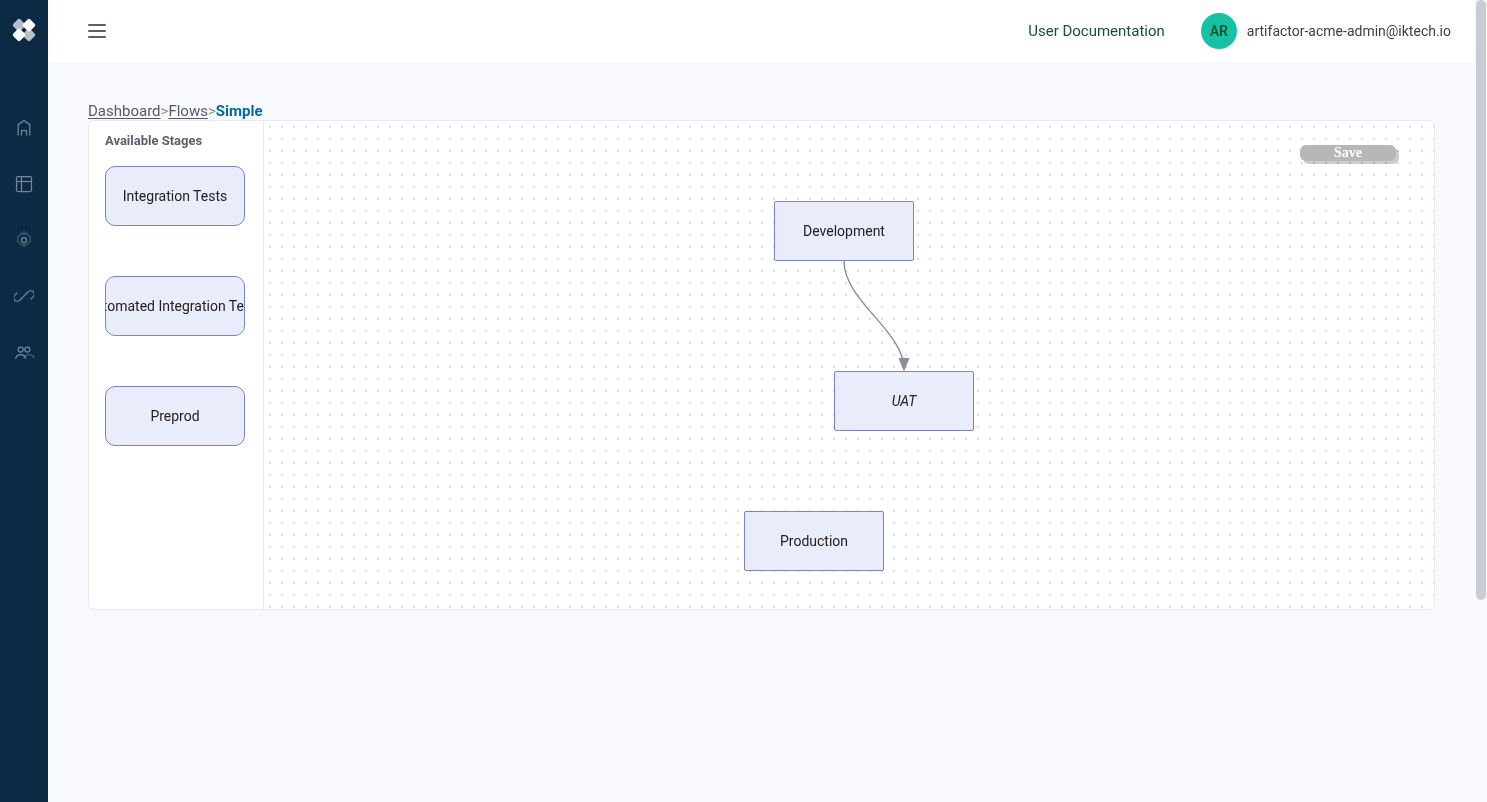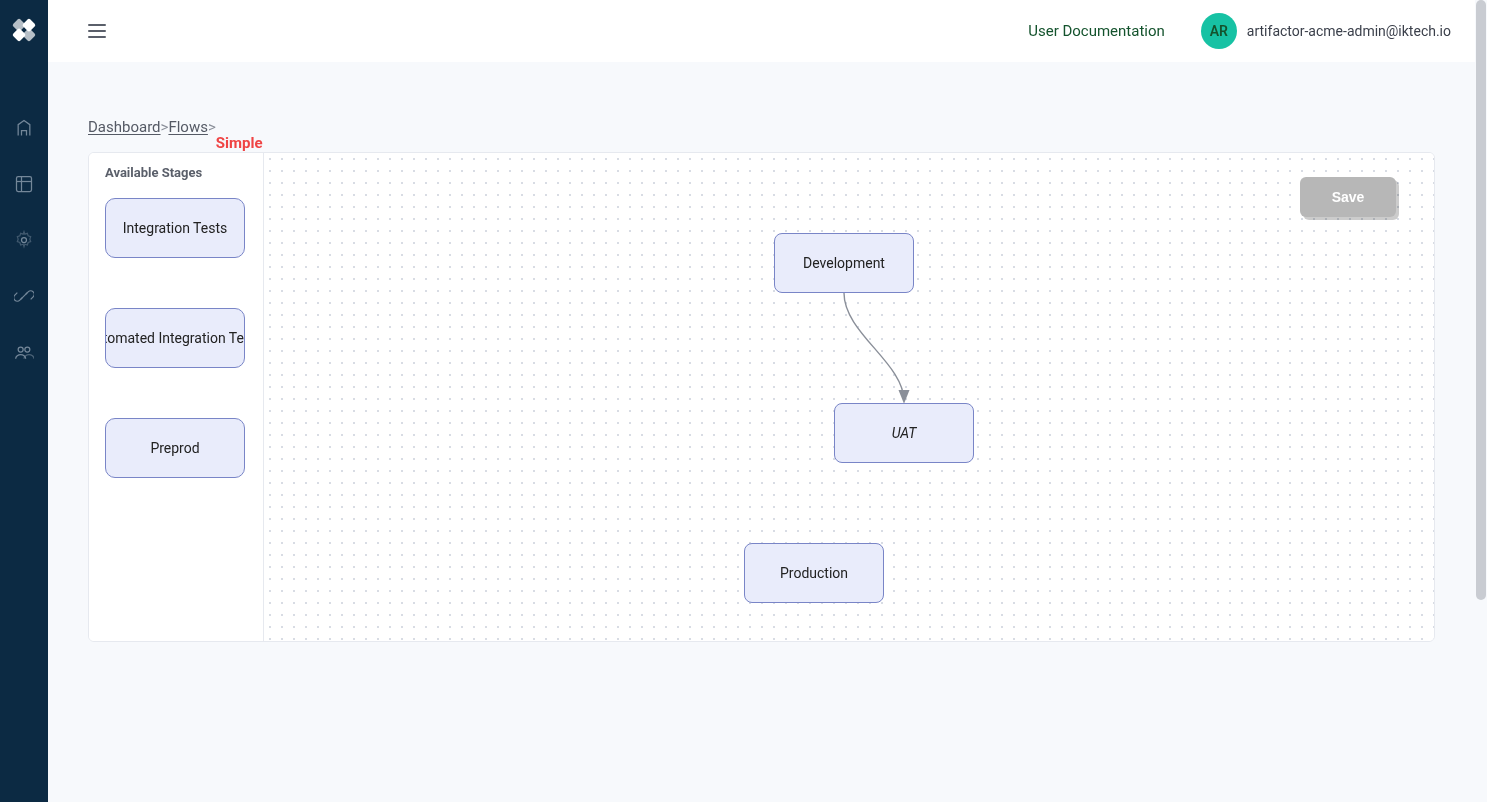--- a/index.html
+++ b/index.html
@@ -67,21 +67,21 @@
       padding: 20px 40px 40px 40px;
       overflow: hidden;
     }
     .breadcrumb {
       display:flex; align-items:center; gap:0;
       font-size:15px; color:#555a65; margin-bottom: 0px;
       padding-top: 20px;
     }
     .breadcrumb a { color:#555a65; text-decoration: underline; text-underline-offset: 2px; cursor: pointer; }
     .breadcrumb .sep { color:#8a8f99; }
-    .breadcrumb .current { font-weight:700; color:#ef4444;margin-top:32px; }
+    .breadcrumb .current { font-weight:700; color:#0369a1; }
     .page-title {
       font-size: 40px; font-weight:800; color:#4a4f59; letter-spacing: -0.5px;
       margin: 40px 0 60px 20px;
     }
     .panel {
       position: relative;
       background: #fff;
       border: 1px solid #e6e9ef;
       border-radius: 6px;
       height: 490px;
@@ -117,33 +117,34 @@
       background-color:#fff;
       background-image: radial-gradient(#d8dce4 0.8px, transparent 0.8px);
       background-size: 12px 12px;
       background-position: 0 0;
     }
     .canvas .node {
       position:absolute;
       width: 140px; height:60px;
       border:1px solid #7985c7;
       background:#e9ecfb;
-      border-radius:8px;
+      border-radius:2px;
       display:flex; align-items:center; justify-content:center;
       font-size:14px; color:#222;
       cursor: grab;
       text-align: right;
     }
     .save-btn {
       position:absolute; top: 24px; right: 38px;
-      width: 96px; height: 40px;
+      width: 96px; height: 16px;
       border: none; border-radius:6px;
       background:#b7b7b7; color:#fff; font-weight:700; font-size:14px;
       box-shadow: 3px 3px 0 rgba(0,0,0,0.2);
       cursor: pointer;
+      font-family: Liberation Serif, serif;
     }
     .edge-svg { position:absolute; inset:0; width:100%; height:100%; pointer-events:none; }
     .scrollbar {
       position:absolute; right:0; top:0; bottom:0; width:12px;
       background:transparent;
     }
     .scrollbar .thumb {
       position:absolute; left:1px; right:1px; top:0; height:600px;
       background:#c9ccd2; border-radius:6px;
     }

